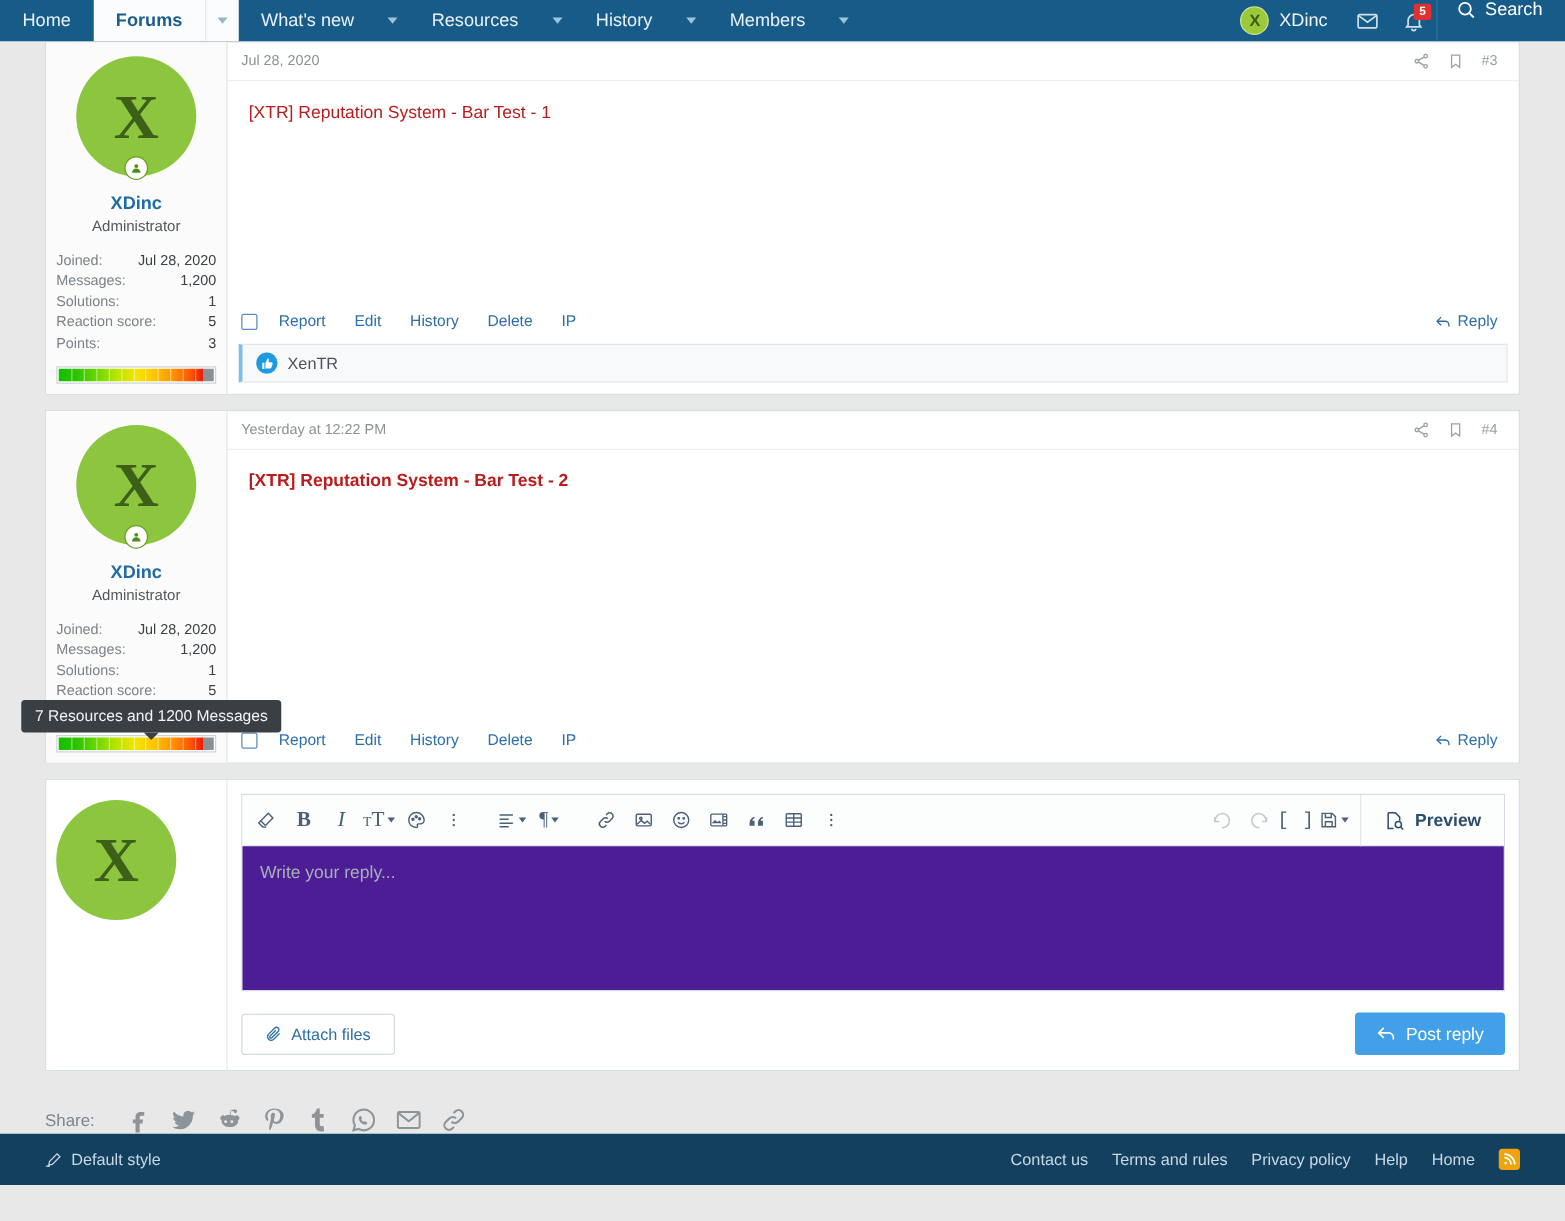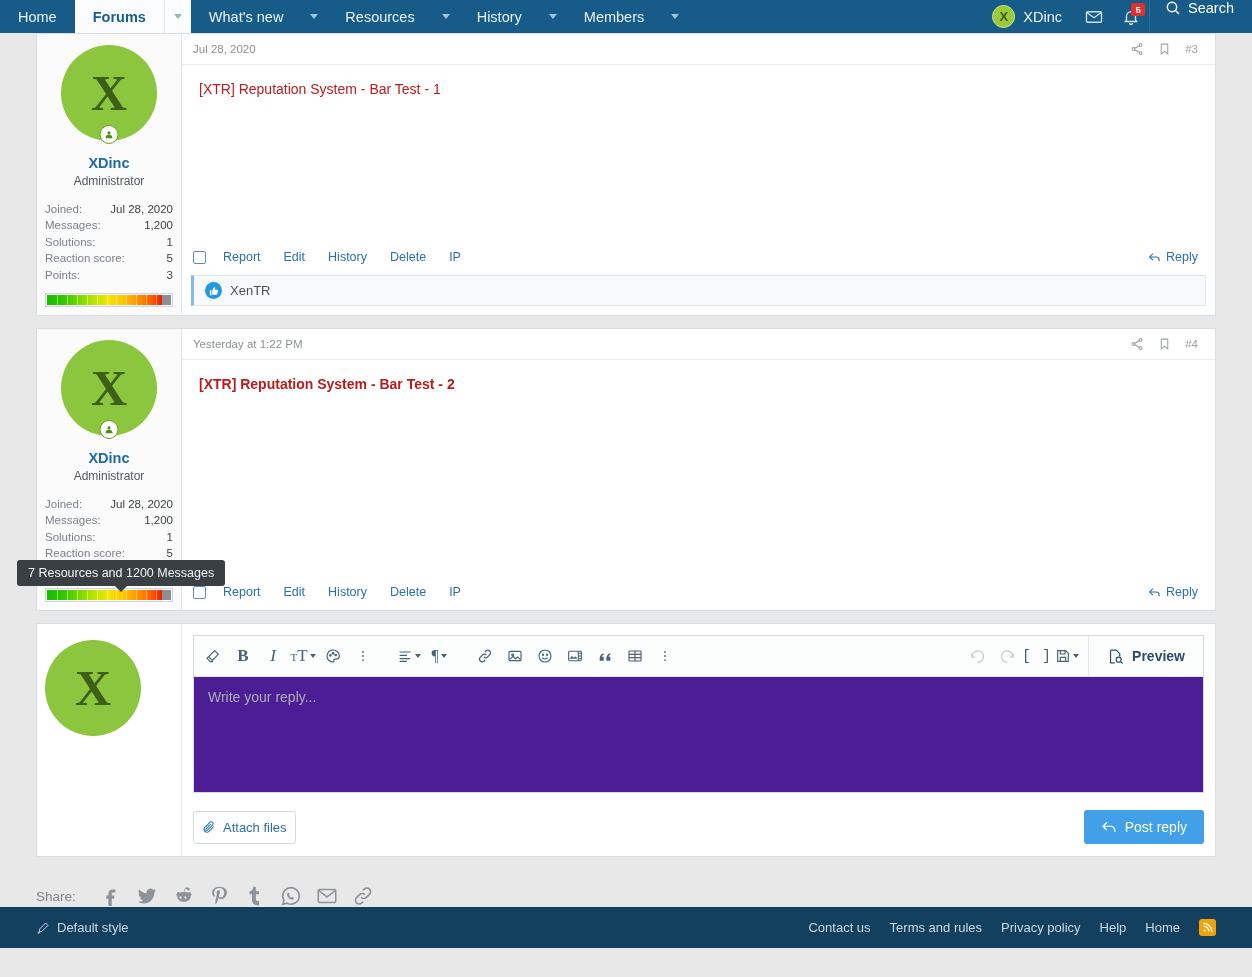--- a/index.html
+++ b/index.html
@@ -284,21 +284,21 @@
     cursor:text;
   }
   .ed-foot {
     display:flex; align-items:center;
     margin-top:17px;
   }
   .attach {
     display:flex;align-items:center;gap:7px;
     border:1px solid #d3dae0;
     background:#fff;
-    padding:8px 8px;
+    padding:8px 18px;
     border-radius:3px;
     color:#2d6fa8; font-size:13px;
     cursor:pointer;
   }
   .postreply {
     margin-left:auto;
     display:flex;gap:8px;
     background:#42a0e8; color:#fff;
     border-radius:3px;
     padding:9px 17px;
@@ -570,21 +570,21 @@
             <span class="tick" style="left:64%"></span>
           <span class="tick" style="left:72%"></span>
             <span class="tick" style="left:80%"></span>
           <span class="tick" style="left:88%"></span>
         </div>
       </div>
     </div>
 
     <div class="post-main">
       <div class="post-head">
-        <span class="date">Yesterday at 1:22 PM</span>
+        <span class="date">Yesterday at 12:22 PM</span>
         <span class="right">
           <span class="icon-btn">
             <svg width="14" height="14" viewBox="0 0 24 24" fill="none" stroke="currentColor" stroke-width="1.9">
               <circle cx="18" cy="5" r="2.4"></circle>
                 <circle cx="6" cy="12" r="2.4"></circle>
                 <circle cx="18" cy="19" r="2.4"></circle>
               <path d="M8.2 10.8l7.6-4.4M8.2 13.2l7.6 4.4"></path>
             </svg>
           </span>
           <span class="icon-btn">

